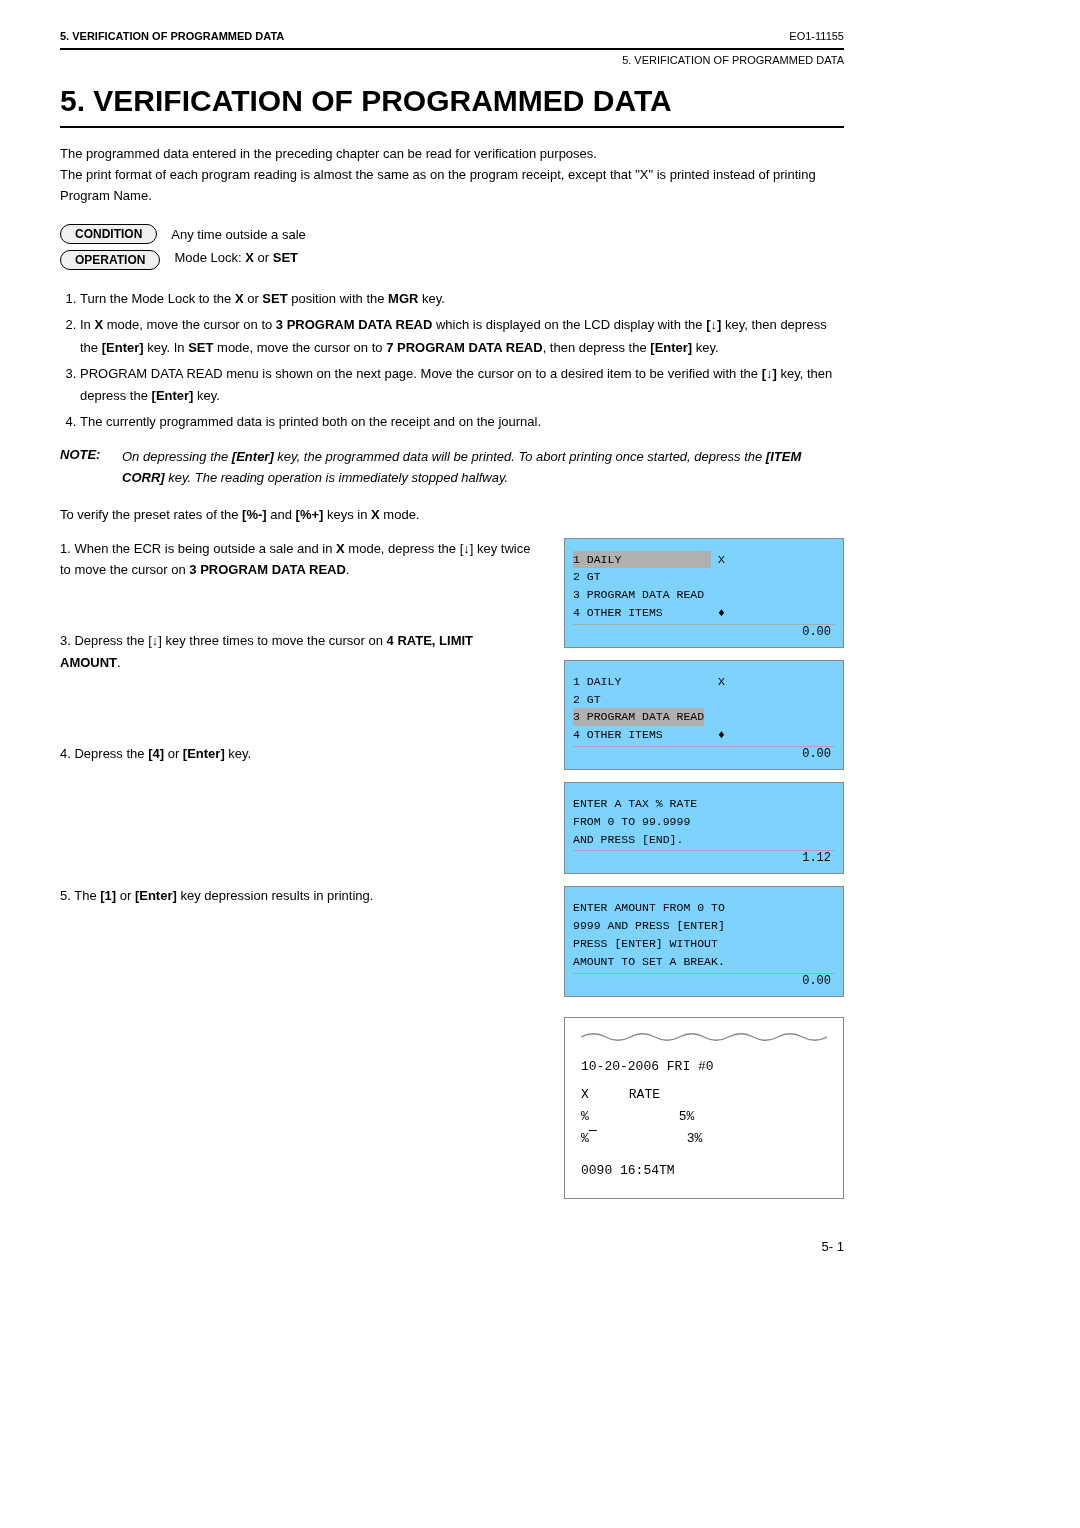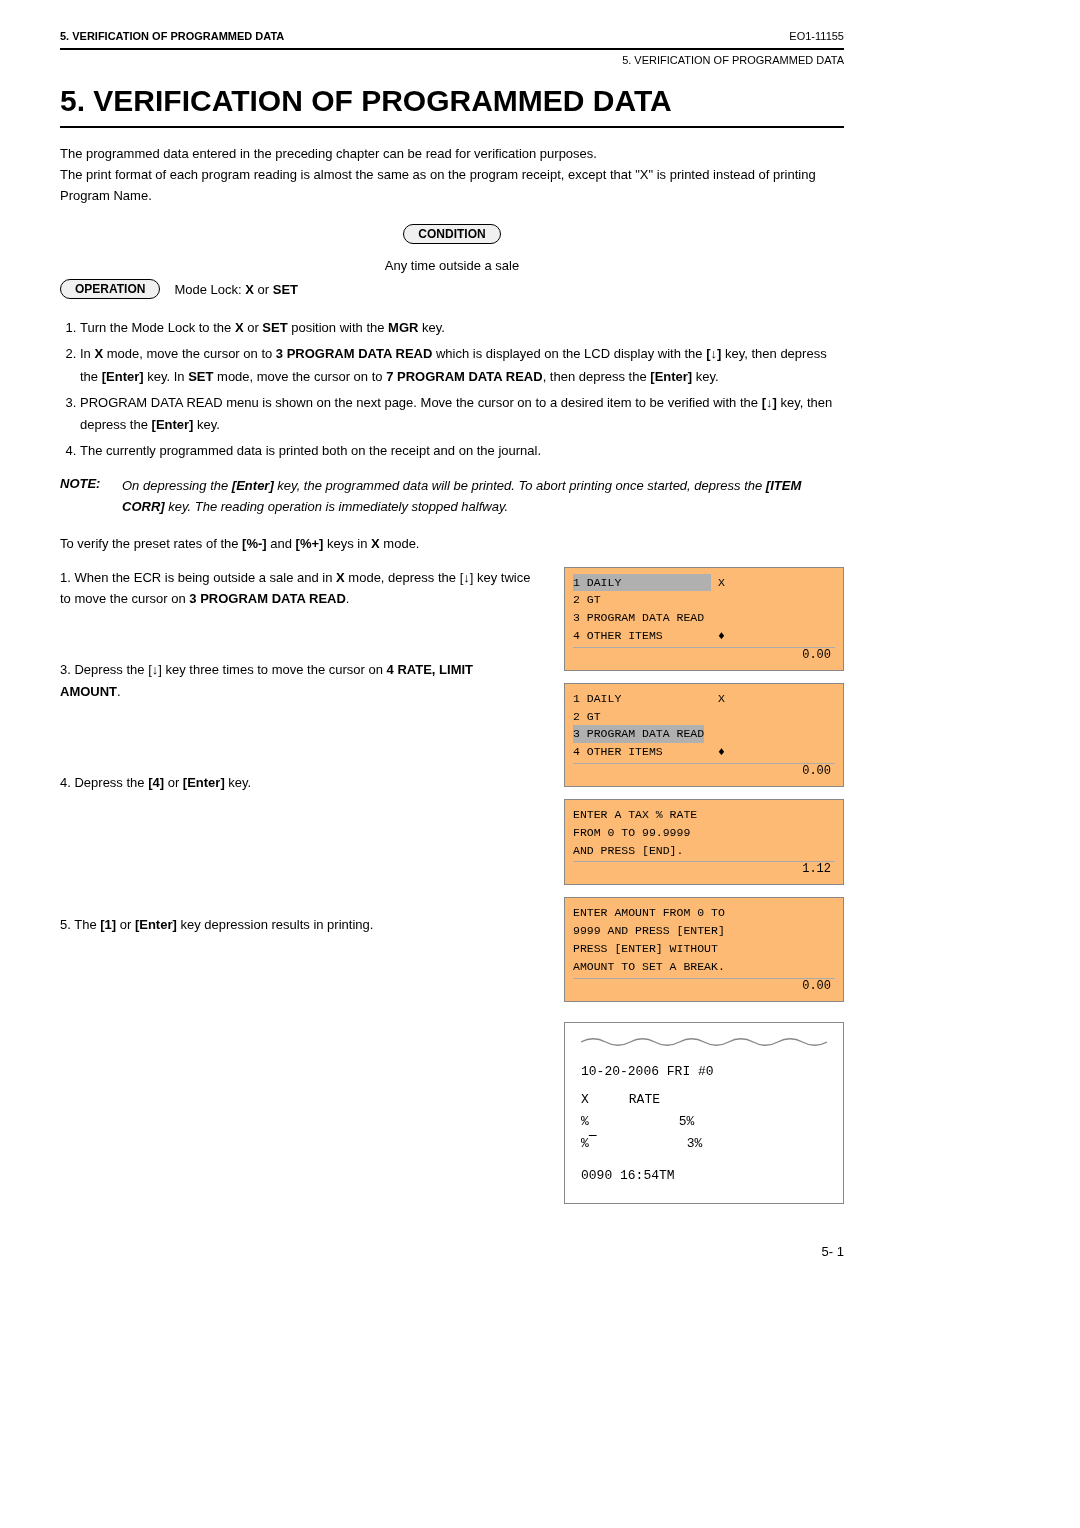--- a/index.html
+++ b/index.html
@@ -49,39 +49,37 @@
     .intro-text {
       font-size: 13px;
       line-height: 1.6;
       margin-bottom: 18px;
     }
     .condition-block {
       margin-bottom: 6px;
       display: flex;
       align-items: center;
       gap: 14px;
-      flex-direction: column;
     }
     .badge {
       display: inline-block;
       border: 1.5px solid #000;
       border-radius: 12px;
       padding: 2px 14px;
       font-size: 12px;
       font-weight: bold;
       min-width: 90px;
       text-align: center;
       background: #f0f0f0;
     }
     .condition-text {
       font-size: 13px;
     }
     .operation-block {
       display: flex;
-      align-items: center;
       gap: 14px;
       margin-bottom: 18px;
     }
     .steps-list {
       margin-left: 20px;
       margin-bottom: 14px;
     }
     .steps-list li {
       font-size: 13px;
       line-height: 1.7;
@@ -125,24 +123,24 @@
       flex-shrink: 0;
     }
     .step-item {
       font-size: 13px;
       line-height: 1.65;
       margin-bottom: 10px;
     }
     
     .lcd-box {
       border: 1.5px solid #888;
-      background: #fdba74;
+      background: #7dd3fc;
       font-family: 'Courier New', Courier, monospace;
       font-size: 11.5px;
-      padding: 6px 8px 8px 8px;
+      padding: 12px 8px 8px 8px;
       margin-bottom: 12px;
       position: relative;
       min-height: 80px;
     }
     .lcd-box .lcd-row {
       line-height: 1.55;
       white-space: pre;
     }
     .lcd-box .lcd-value {
       text-align: right;

